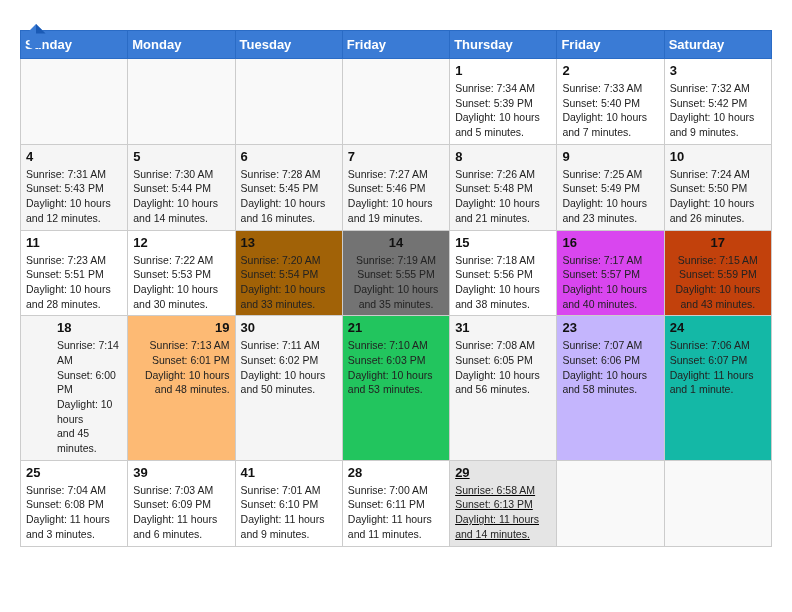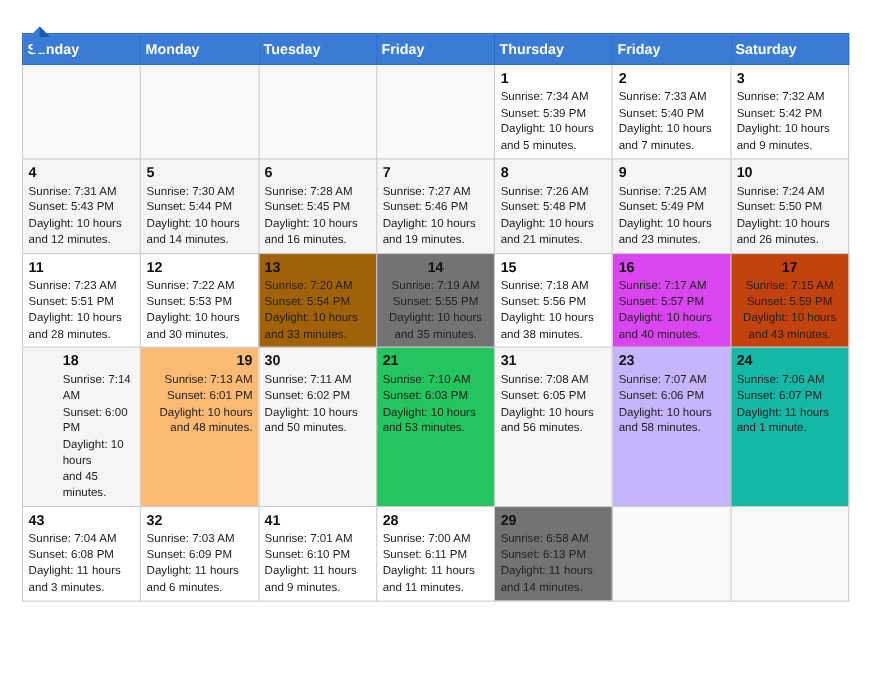--- a/index.html
+++ b/index.html
@@ -225,36 +225,36 @@
           <div class="day-num">23</div>
           <div class="day-info">Sunrise: 7:07 AM<br>Sunset: 6:06 PM<br>Daylight: 10 hours<br>and 58 minutes.</div>
         </td>
         <td style="background-color: #14b8a6;">
           <div class="day-num">24</div>
           <div class="day-info">Sunrise: 7:06 AM<br>Sunset: 6:07 PM<br>Daylight: 11 hours<br>and 1 minute.</div>
         </td>
       </tr>
       <tr>
         <td style="background-color: rgb(255, 255, 255);">
-          <div class="day-num">43</div>
+          <div class="day-num">25</div>
           <div class="day-info">Sunrise: 7:04 AM<br>Sunset: 6:08 PM<br>Daylight: 11 hours<br>and 3 minutes.</div>
         </td>
         <td style="background-color: rgb(255, 255, 255);">
-          <div class="day-num">32</div>
+          <div class="day-num">39</div>
           <div class="day-info">Sunrise: 7:03 AM<br>Sunset: 6:09 PM<br>Daylight: 11 hours<br>and 6 minutes.</div>
         </td>
         <td style="background-color: rgb(255, 255, 255);">
           <div class="day-num">41</div>
           <div class="day-info">Sunrise: 7:01 AM<br>Sunset: 6:10 PM<br>Daylight: 11 hours<br>and 9 minutes.</div>
         </td>
         <td style="background-color: rgb(255, 255, 255);">
           <div class="day-num">28</div>
           <div class="day-info">Sunrise: 7:00 AM<br>Sunset: 6:11 PM<br>Daylight: 11 hours<br>and 11 minutes.</div>
         </td>
-        <td style="background-color: #737373;">
+        <td style="background-color: #e5e5e5; text-decoration: underline;">
           <div class="day-num">29</div>
           <div class="day-info">Sunrise: 6:58 AM<br>Sunset: 6:13 PM<br>Daylight: 11 hours<br>and 14 minutes.</div>
         </td>
         <td class="empty-cell" style="background-color: rgb(249, 249, 249);"></td>
         <td class="empty-cell" style="background-color: rgb(249, 249, 249);"></td>
       </tr>
     </tbody>
 </table>
 
 </body></html>

